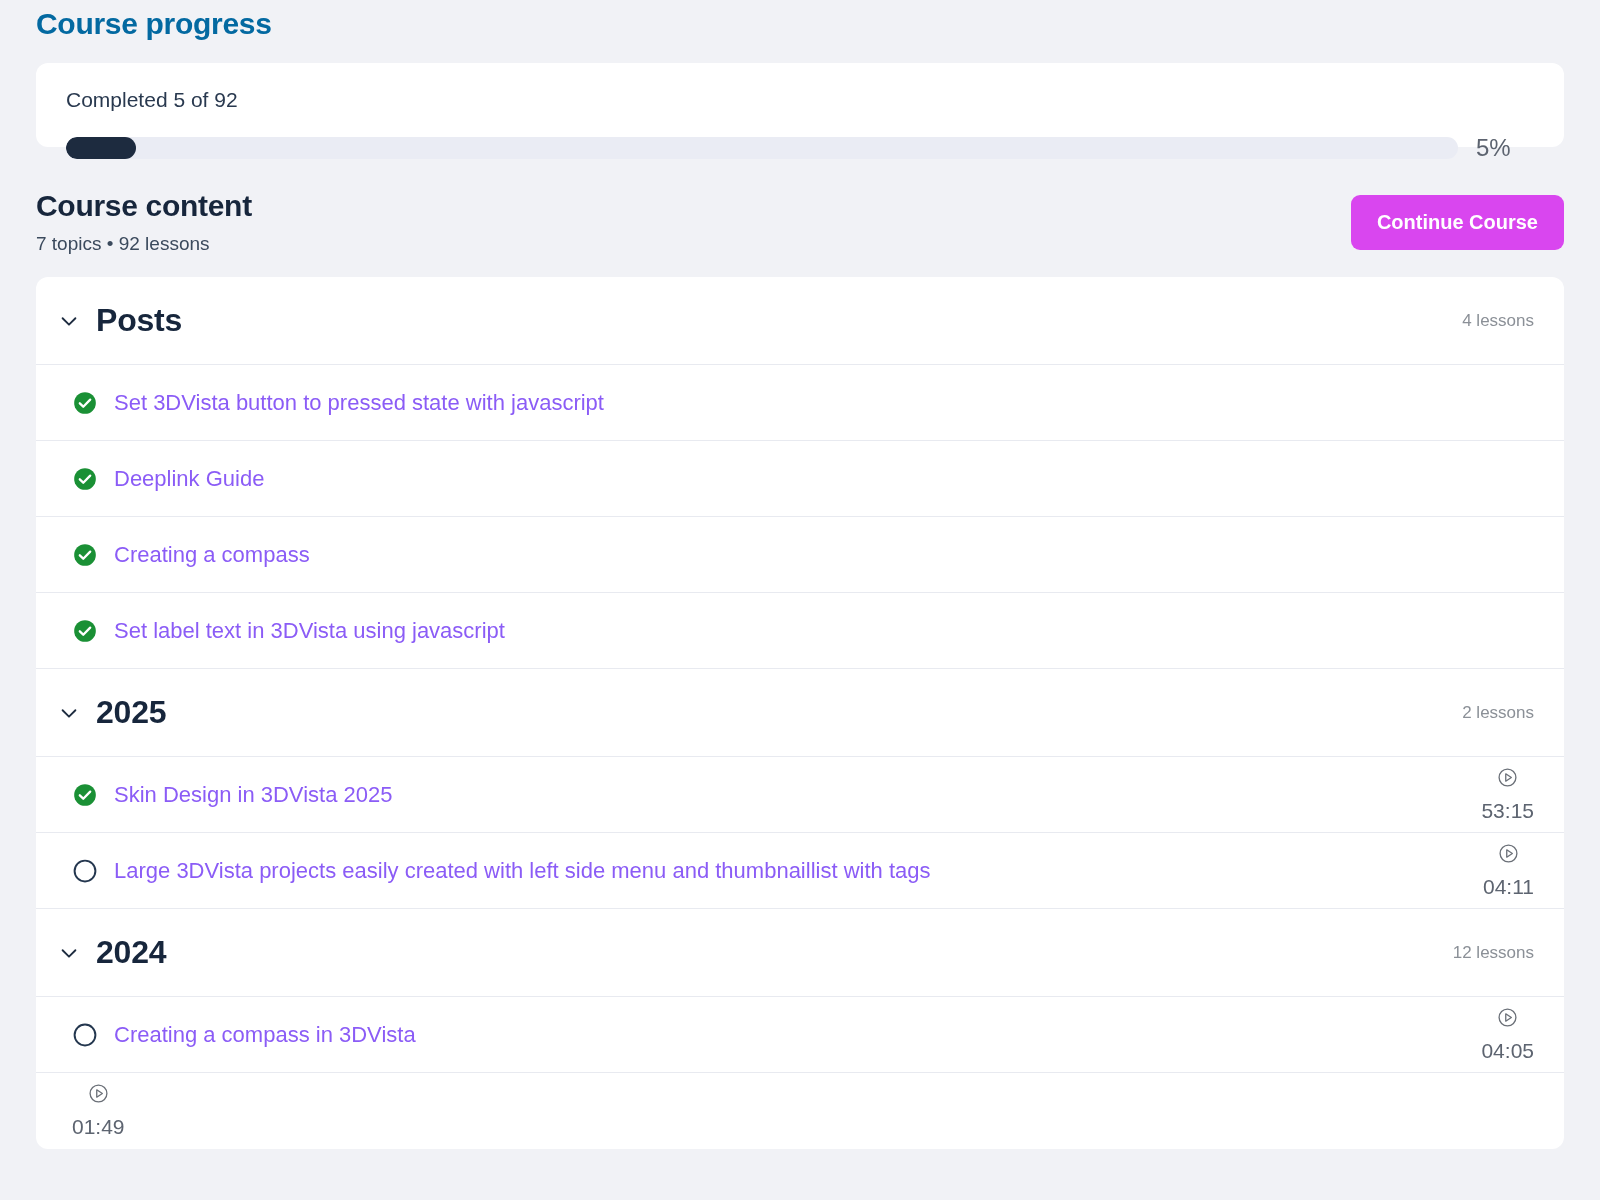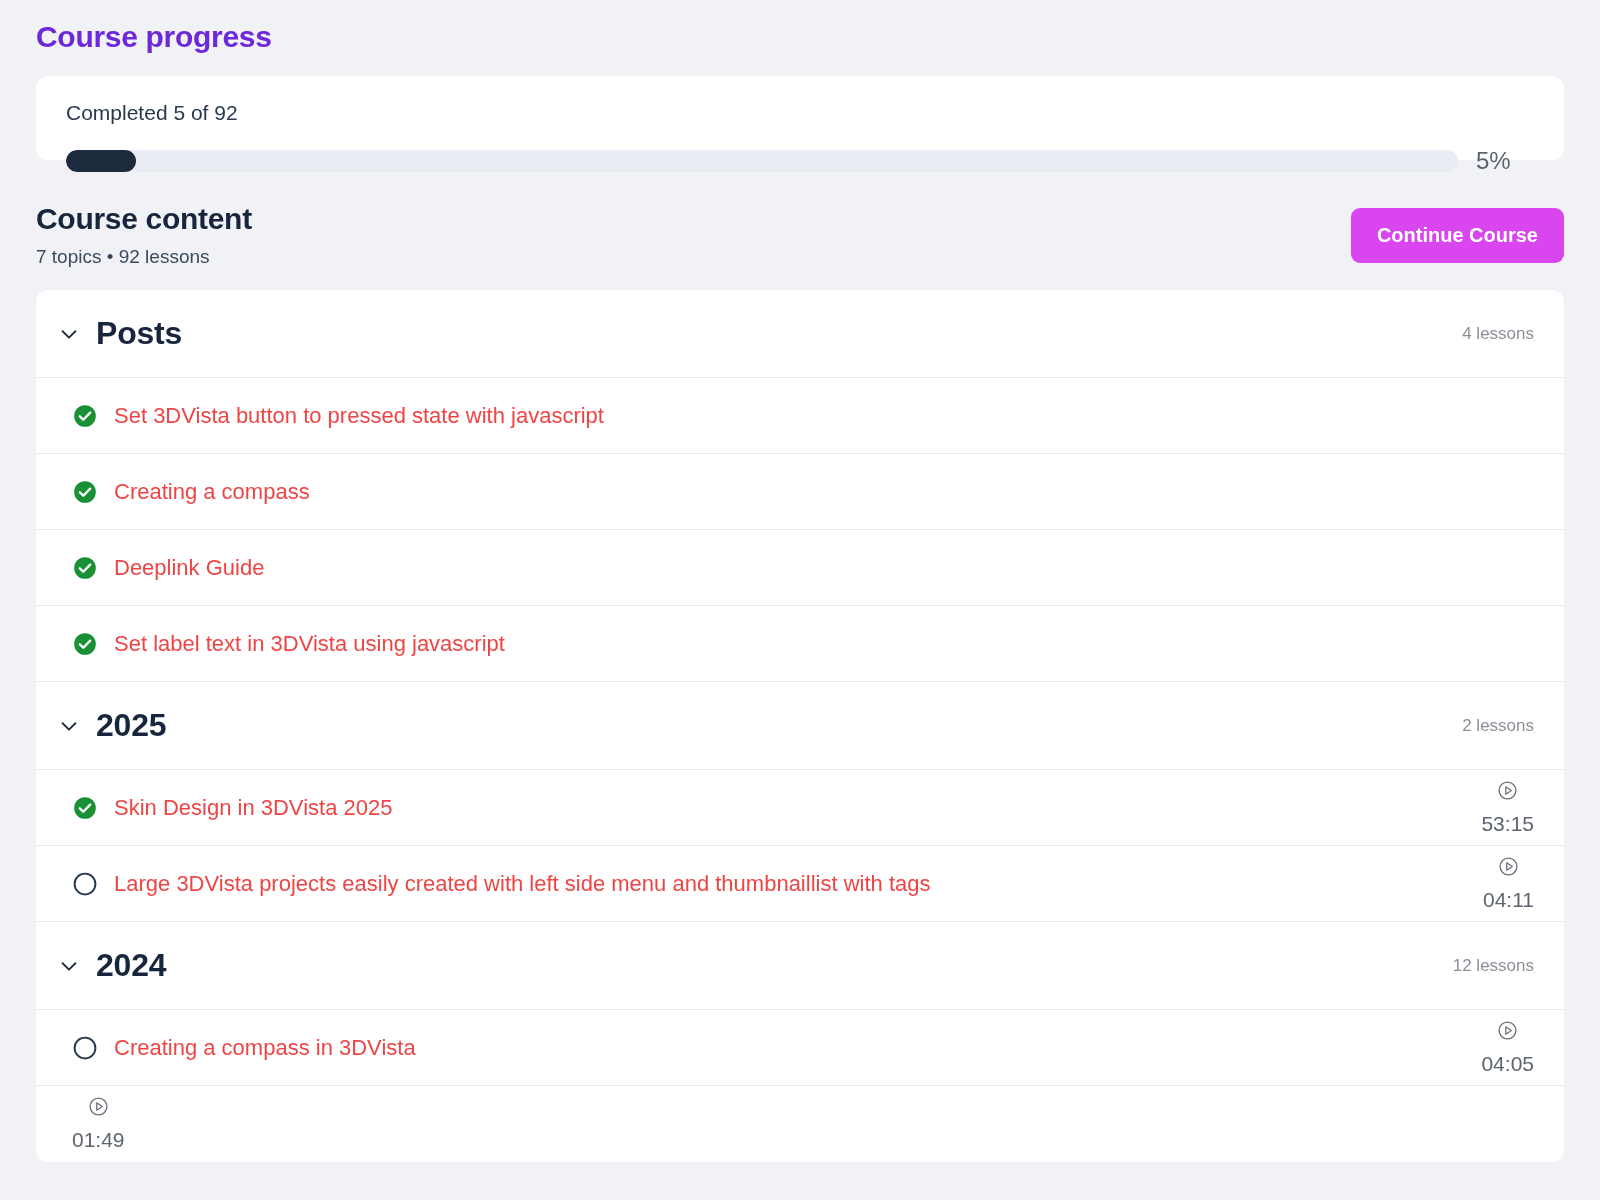--- a/index.html
+++ b/index.html
@@ -20,23 +20,23 @@
   .page {
     width: 1600px;
     padding: 0 36px;
   }
 
   
   .section-title {
     font-size: 30px;
     font-weight: bold;
     letter-spacing: -0.3px;
-    color: #6d28d9;
+    color: #0369a1;
     margin: 0;
-    padding-top: 20px;
+    padding-top: 7px;
   }
 
   .progress-card {
     margin-top: 22px;
     background: #ffffff;
     border-radius: 12px;
     padding: 26px 30px 30px 30px;
     height: 84px;
   }
   .progress-label {
@@ -160,21 +160,21 @@
     min-width: 0;
   }
   .status {
     width: 26px;
     height: 26px;
     flex: 0 0 26px;
     display: block;
   }
   .lesson-title {
     font-size: 22px;
-    color: #ef4444;
+    color: #8b5cf6;
     white-space: nowrap;
   }
   .lesson-dur {
     display: flex;
     align-items: center;
     gap: 11px;
     color: #5d6470;
     font-size: 21px;
     white-space: nowrap;
     flex-direction: column;
@@ -231,31 +231,31 @@
             <span class="lesson-title">Set 3DVista button to pressed state with javascript</span>
           </div>
           <div class="lesson-dur"></div>
         </div>
         <div class="lesson-row">
           <div class="lesson-left">
             <svg class="status" viewBox="0 0 24 24">
               <circle cx="12" cy="12" r="10" fill="#1a9035"></circle>
               <path d="M7.2 12.3 L10.4 15.4 L16.8 8.9" stroke="#ffffff" stroke-width="2.1" fill="none" stroke-linecap="round" stroke-linejoin="round"></path>
             </svg>
+            <span class="lesson-title">Deeplink Guide</span>
+          </div>
+          <div class="lesson-dur"></div>
+        </div>
+        <div class="lesson-row">
+          <div class="lesson-left">
+            <svg class="status" viewBox="0 0 24 24">
+              <circle cx="12" cy="12" r="10" fill="#1a9035"></circle>
+              <path d="M7.2 12.3 L10.4 15.4 L16.8 8.9" stroke="#ffffff" stroke-width="2.1" fill="none" stroke-linecap="round" stroke-linejoin="round"></path>
+            </svg>
             <span class="lesson-title">Creating a compass</span>
-          </div>
-          <div class="lesson-dur"></div>
-        </div>
-        <div class="lesson-row">
-          <div class="lesson-left">
-            <svg class="status" viewBox="0 0 24 24">
-              <circle cx="12" cy="12" r="10" fill="#1a9035"></circle>
-              <path d="M7.2 12.3 L10.4 15.4 L16.8 8.9" stroke="#ffffff" stroke-width="2.1" fill="none" stroke-linecap="round" stroke-linejoin="round"></path>
-            </svg>
-            <span class="lesson-title">Deeplink Guide</span>
           </div>
           <div class="lesson-dur"></div>
         </div>
         <div class="lesson-row">
           <div class="lesson-left">
             <svg class="status" viewBox="0 0 24 24">
               <circle cx="12" cy="12" r="10" fill="#1a9035"></circle>
               <path d="M7.2 12.3 L10.4 15.4 L16.8 8.9" stroke="#ffffff" stroke-width="2.1" fill="none" stroke-linecap="round" stroke-linejoin="round"></path>
             </svg>
             <span class="lesson-title">Set label text in 3DVista using javascript</span>

